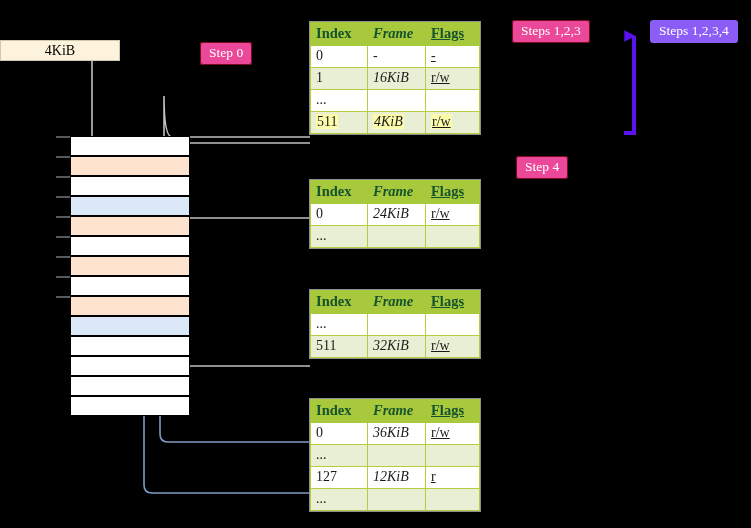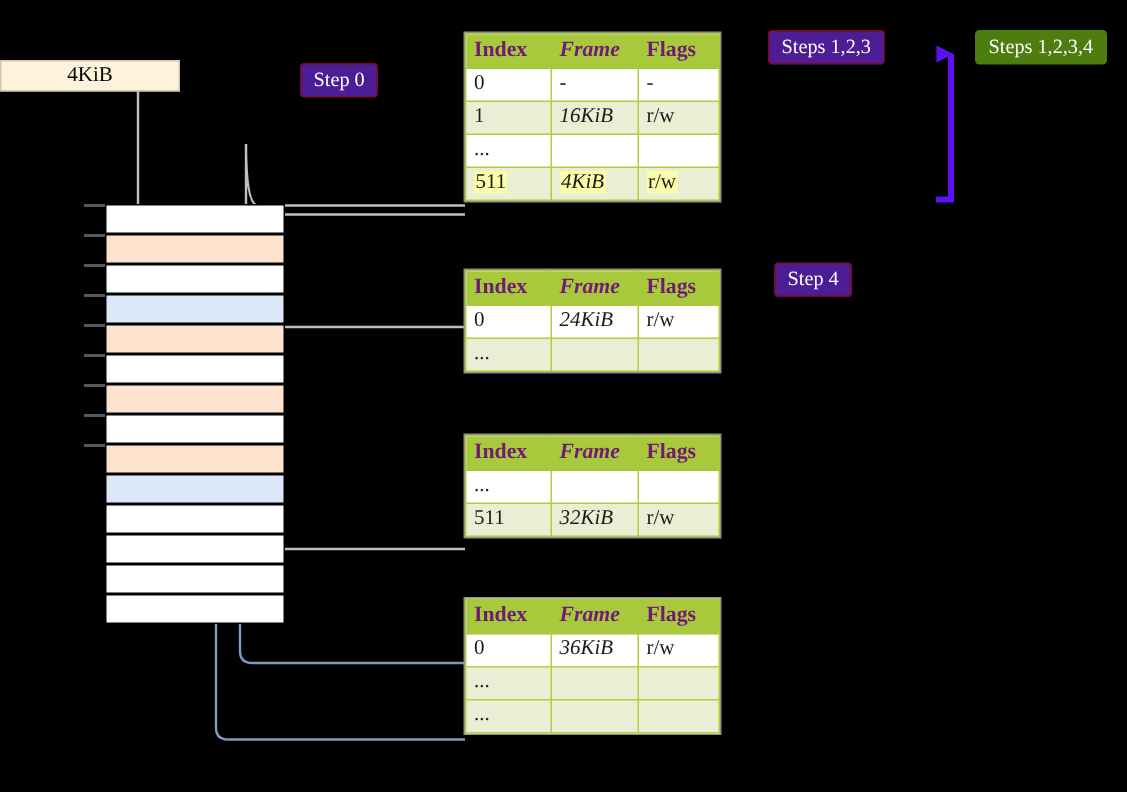--- a/index.html
+++ b/index.html
@@ -3,22 +3,22 @@
 <meta charset="utf-8">
 <style>
   html,body{margin:0;padding:0;background:#000;}
   body{width:751px;height:528px;position:relative;overflow:hidden;
        font-family:"Liberation Serif","DejaVu Serif",serif;}
 
   
   .badge{position:absolute;color:#ffffff;font-size:13.5px;line-height:1;
          padding:4px 9px 5px 9px;border-radius:3px;white-space:nowrap;
          font-family:"Liberation Serif","DejaVu Serif",serif;}
-  .badge-red{background:#4c1d95;box-shadow:inset 0 0 0 1px #7d0a20;}
-  .badge-blue{background:#4d7c0f;}
+  .badge-red{background:#ec4899;box-shadow:inset 0 0 0 1px #7d0a20;}
+  .badge-blue{background:#8b5cf6;}
 
   
   .kib-box{position:absolute;left:0px;top:40px;width:120px;height:21px;
            background:#fdf3dc;border:1px solid #cfc7b0;
            display:flex;align-items:center;justify-content:center;
            font-size:14px;color:#000;box-sizing:border-box;}
 
   
   #memcol{position:absolute;left:70px;top:136px;width:120px;height:279px;}
   .memrow{position:absolute;left:0;width:120px;height:20px;box-sizing:border-box;
@@ -26,27 +26,27 @@
   .memrow.orange{background:#fde3cd;}
   .memrow.blue{background:#dbe8f8;}
   .tick{position:absolute;height:2px;width:14px;background:#555a5e;left:-14px;}
 
   
   .ptable{position:absolute;border-collapse:collapse;
           box-shadow:0 0 0 1px #8f8f8f;background:#fff;}
   .ptable td,.ptable th{border:1px solid #b4cc3d;padding:2px 5px 3px 5px;
         font-size:14px;color:#1a1a1a;text-align:left;box-sizing:border-box;
         height:21px;vertical-align:middle;}
-  .ptable th{background:#a9c93c;color:#701a75;font-weight:bold;font-size:14.5px;
+  .ptable th{background:#a9c93c;color:#14532d;font-weight:bold;font-size:14.5px;
         border-color:#a9c93c;}
   .ptable tr.alt td{background:#e9efd4;}
   .ptable tr.white td{background:#ffffff;}
   .c-index{width:57px;}
   .c-frame{width:58px;font-style:italic;}
-  .c-flags{width:54px;}
+  .c-flags{width:54px;text-decoration:underline;}
   .hl{background:#fcfcaa;padding:0 1px;}
 
   
   #wires{position:absolute;left:0;top:0;width:751px;height:528px;}
 </style>
 </head>
 <body>
 
 <svg id="wires" viewBox="0 0 751 528" xmlns="http://www.w3.org/2000/svg">
   <defs>
@@ -79,21 +79,21 @@
 </svg>
 
 <div class="kib-box">
   <span>4KiB</span>
 </div>
 
 <div class="badge badge-red" style="left:200px;top:42px;">
   <span>Step 0</span>
 </div>
 
-<div class="badge badge-red" style="left:516px;top:175px;">
+<div class="badge badge-red" style="left:516px;top:156px;">
   <span>Step 4</span>
 </div>
 
 <div class="badge badge-red" style="left:512px;top:20px;">
   <span>Steps 1,2,3</span>
 </div>
 
 <div class="badge badge-blue" style="left:650px;top:20px;">
   <span>Steps 1,2,3,4</span>
 </div>
@@ -210,20 +210,25 @@
         <tr class="white">
           <td class="c-index">0</td>
           <td class="c-frame">36KiB</td>
           <td class="c-flags">r/w</td>
         </tr>
         <tr class="alt">
           <td class="c-index">...</td>
           <td class="c-frame"></td>
           <td class="c-flags"></td>
         </tr>
+        <tr class="white">
+          <td class="c-index">127</td>
+          <td class="c-frame">12KiB</td>
+          <td class="c-flags">r</td>
+        </tr>
         <tr class="alt">
           <td class="c-index">...</td>
           <td class="c-frame"></td>
           <td class="c-flags"></td>
         </tr>
       </tbody>
     </table>
   </div>
 
 </body></html>

